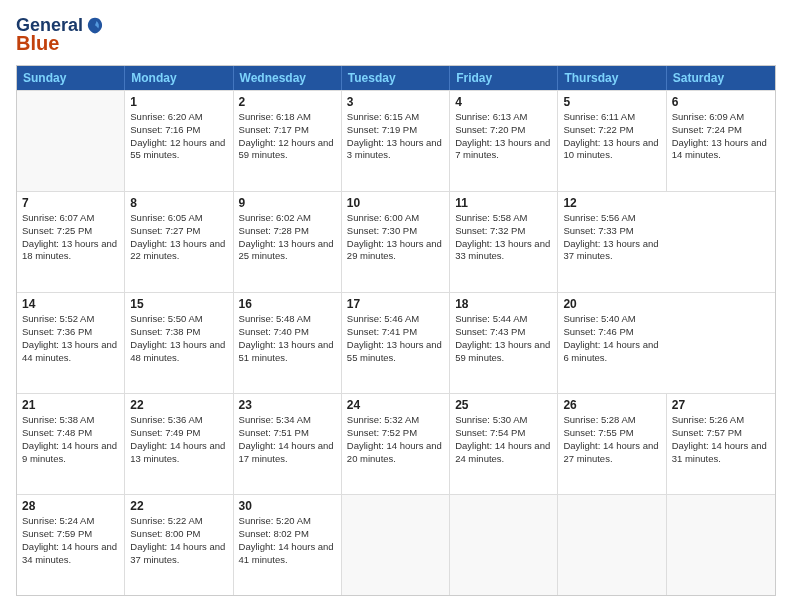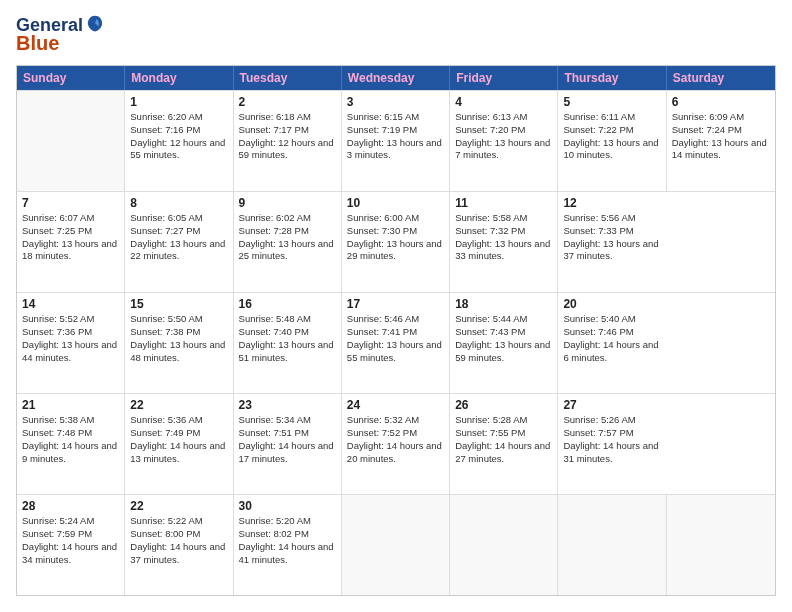--- a/index.html
+++ b/index.html
@@ -56,21 +56,21 @@
       display: flex;
       flex-direction: column;
       border: 1px solid #ccc;
     }
     .cal-header {
       display: grid;
       grid-template-columns: repeat(7, 1fr);
       background: #2255a0;
     }
     .cal-header-cell {
-      color: #f9a8d4;
+      color: #7dd3fc;
       font-size: 12px;
       font-weight: bold;
       padding: 5px 6px;
       border-right: 1px solid #4477c0;
       text-align: left;
     }
     .cal-header-cell:last-child { border-right: none; }
     .cal-body {
       display: flex;
       flex-direction: column;
@@ -104,42 +104,42 @@
     .cal-cell .sunset { color: #333; }
     .cal-cell .daylight { color: #333; }
   </style>
 </head>
 <body>
 
 <div class="page">
   <div class="header">
     <div class="logo">
       <div>
-        <div style="display:flex;align-items:flex-start;">
+        <div style="display:flex;align-items:flex-end;">
           <span class="logo-text">General</span>
           <svg class="logo-icon" viewBox="0 0 24 24" fill="#3a7bd5">
             <path d="M12 2C6 2 2 8 4 14c1 3 4 6 8 7 4-1 7-4 8-7 2-6-2-12-8-12z" fill="#2255a0"></path>
             <path d="M14 6 Q18 10 16 15 Q14 12 12 11z" fill="#5599dd"></path>
           </svg>
         </div>
         <div style="font-size:20px;font-weight:bold;color:#c2410c;margin-top:-4px;">Blue</div>
       </div>
     </div>
     <div class="title-block">
       <div class="main-title"></div>
       <div class="subtitle"></div>
     </div>
   </div>
 
   <div class="calendar">
     <div class="cal-header">
     <div class="cal-header-cell">Sunday</div>
         <div class="cal-header-cell">Monday</div>
+        <div class="cal-header-cell">Wednesday</div>
         <div class="cal-header-cell">Tuesday</div>
-        <div class="cal-header-cell">Wednesday</div>
         <div class="cal-header-cell">Friday</div>
         <div class="cal-header-cell">Thursday</div>
         <div class="cal-header-cell">Saturday</div>
       </div>
     <div class="cal-body">
     <div class="cal-row">
           <div class="cal-cell empty"></div>
           <div class="cal-cell">
         <span class="day-num">1</span>
         <span class="sunrise">Sunrise: 6:20 AM</span><br>
@@ -272,20 +272,26 @@
         <span class="sunset">Sunset: 7:51 PM</span><br>
         <span class="daylight">Daylight: 14 hours and 17 minutes.</span>
       </div>
           <div class="cal-cell">
         <span class="day-num">24</span>
         <span class="sunrise">Sunrise: 5:32 AM</span><br>
         <span class="sunset">Sunset: 7:52 PM</span><br>
         <span class="daylight">Daylight: 14 hours and 20 minutes.</span>
       </div>
           <div class="cal-cell">
+        <span class="day-num">25</span>
+        <span class="sunrise">Sunrise: 5:30 AM</span><br>
+        <span class="sunset">Sunset: 7:54 PM</span><br>
+        <span class="daylight">Daylight: 14 hours and 24 minutes.</span>
+      </div>
+          <div class="cal-cell">
         <span class="day-num">26</span>
         <span class="sunrise">Sunrise: 5:28 AM</span><br>
         <span class="sunset">Sunset: 7:55 PM</span><br>
         <span class="daylight">Daylight: 14 hours and 27 minutes.</span>
       </div>
           <div class="cal-cell">
         <span class="day-num">27</span>
         <span class="sunrise">Sunrise: 5:26 AM</span><br>
         <span class="sunset">Sunset: 7:57 PM</span><br>
         <span class="daylight">Daylight: 14 hours and 31 minutes.</span>

